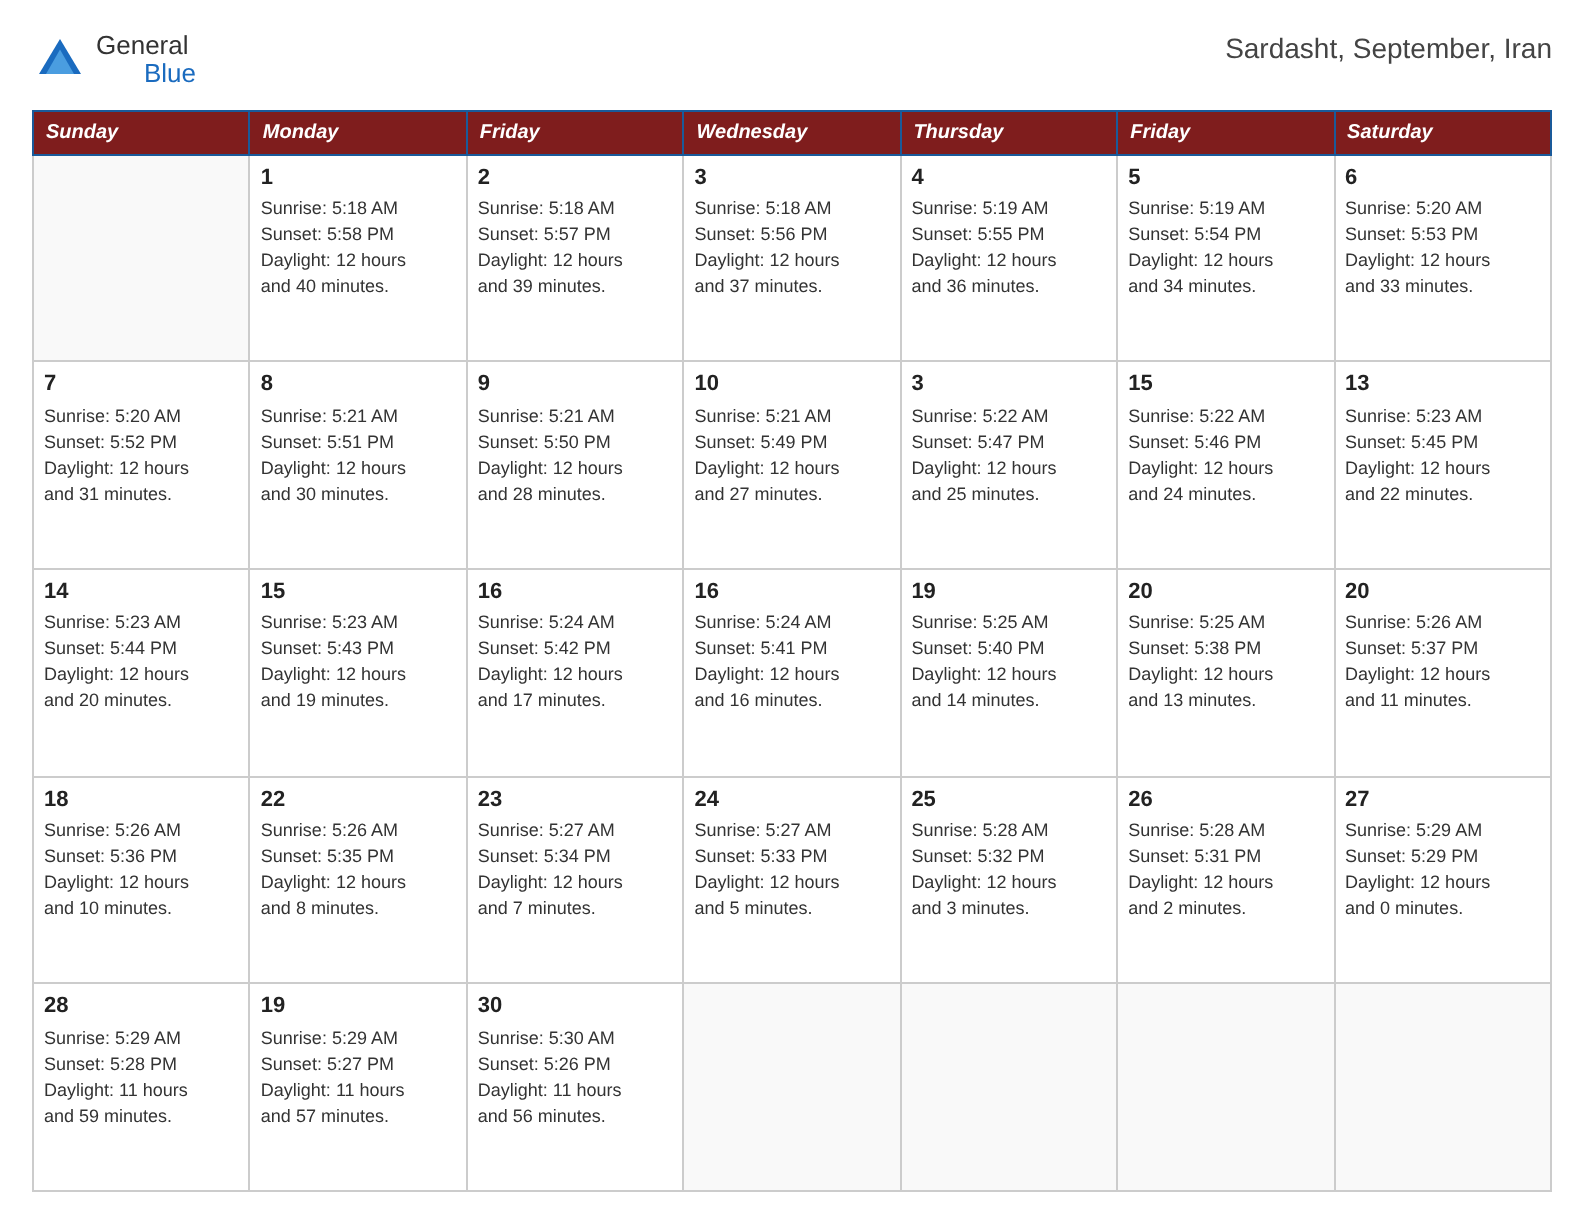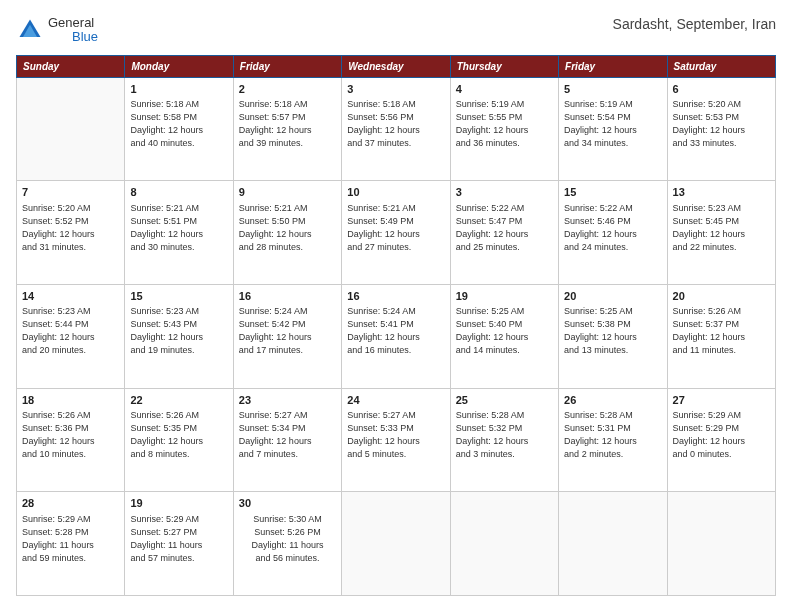--- a/index.html
+++ b/index.html
@@ -334,21 +334,21 @@
           </td>
           <td>
             <span class="day-num">19</span>
             <div class="day-info" style="white-space: pre-line;">Sunrise: 5:29 AM
 Sunset: 5:27 PM
 Daylight: 11 hours
 and 57 minutes.</div>
           </td>
           <td>
             <span class="day-num">30</span>
-            <div class="day-info" style="white-space: pre-line; text-align: center;">Sunrise: 5:30 AM
+            <div class="day-info" style="white-space: pre-line;">Sunrise: 5:30 AM
 Sunset: 5:26 PM
 Daylight: 11 hours
 and 56 minutes.</div>
           </td>
           <td class="empty-cell"></td>
           <td class="empty-cell"></td>
           <td class="empty-cell"></td>
           <td class="empty-cell"></td>
         </tr>
       </tbody>

